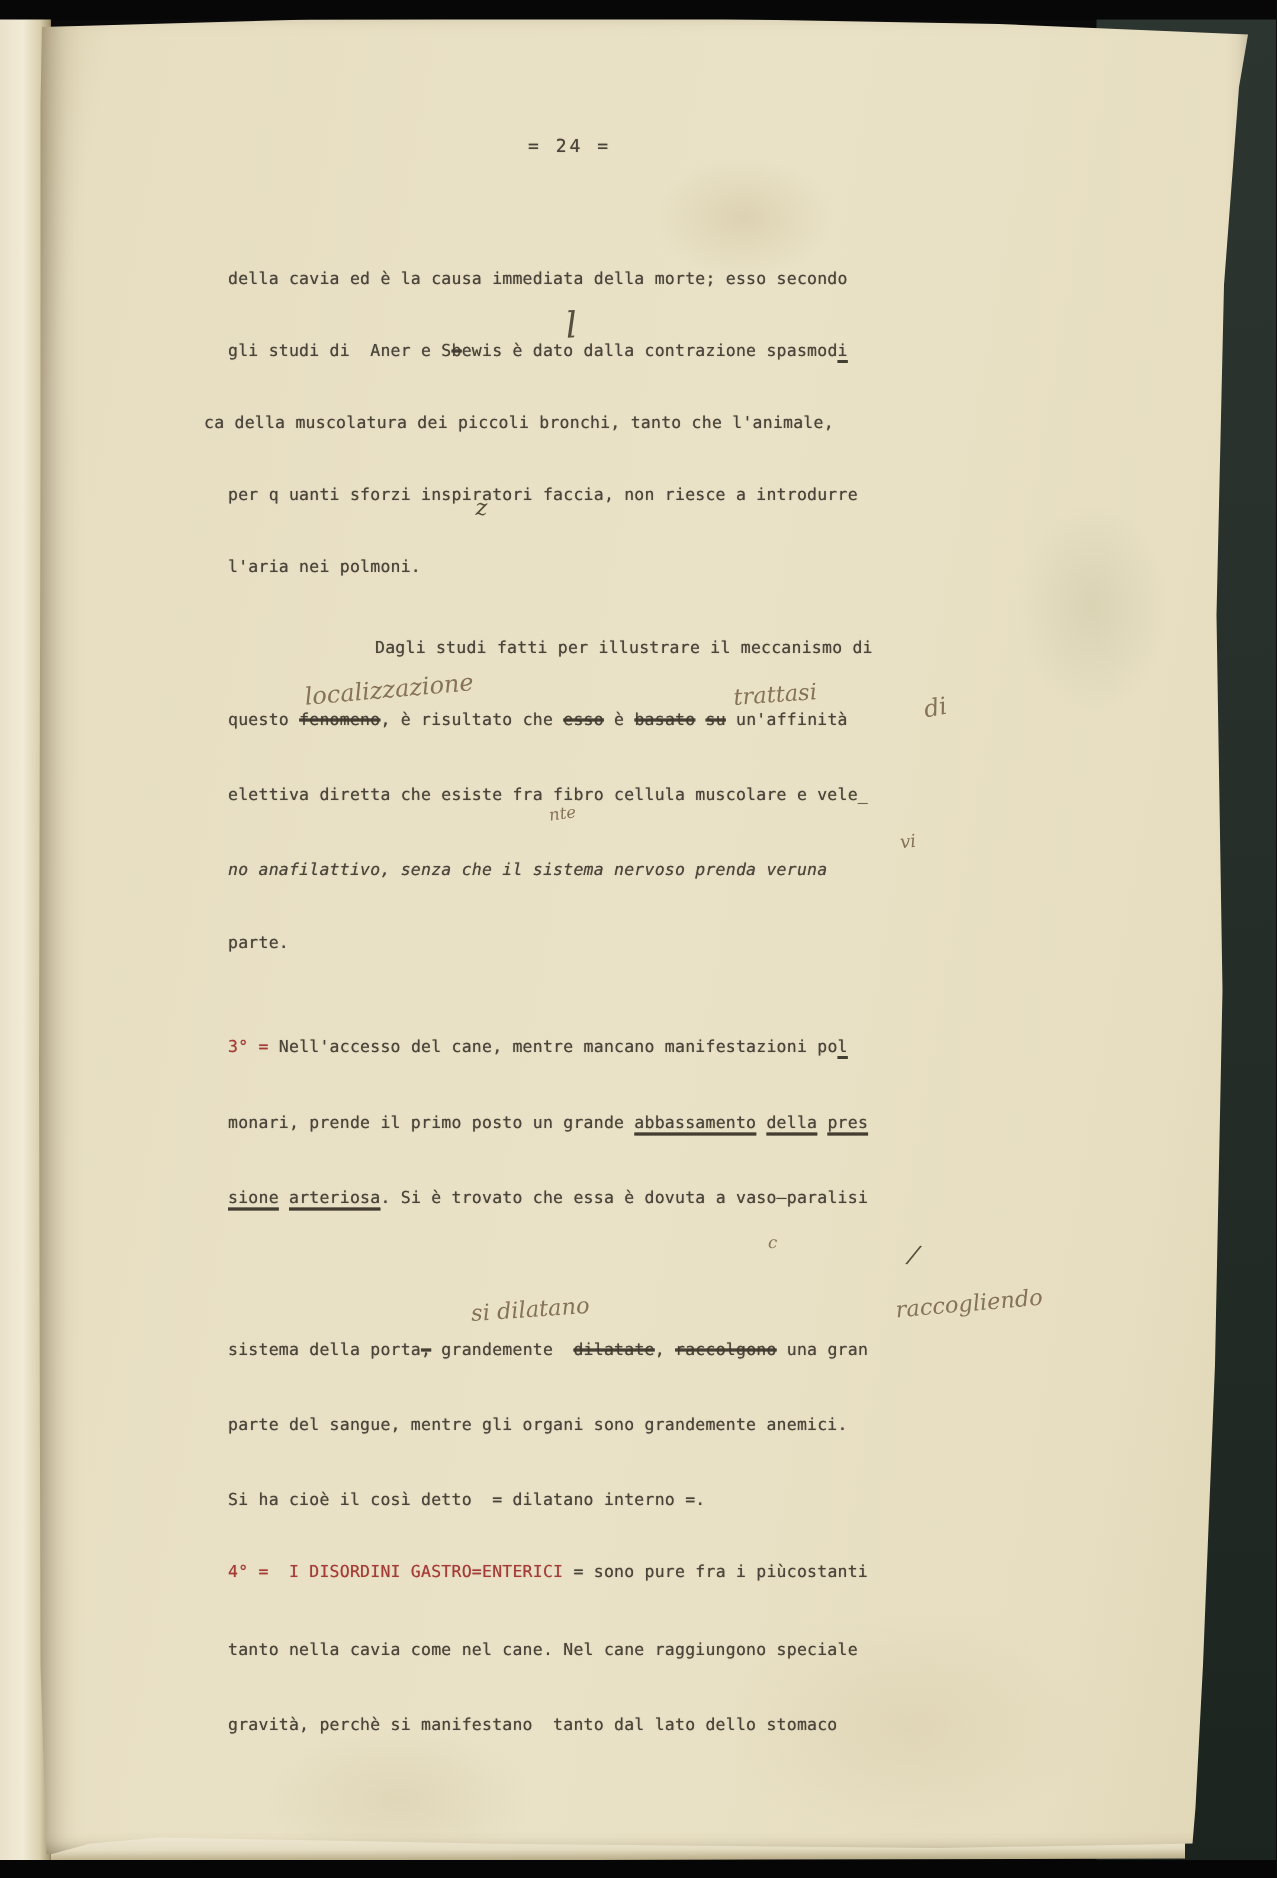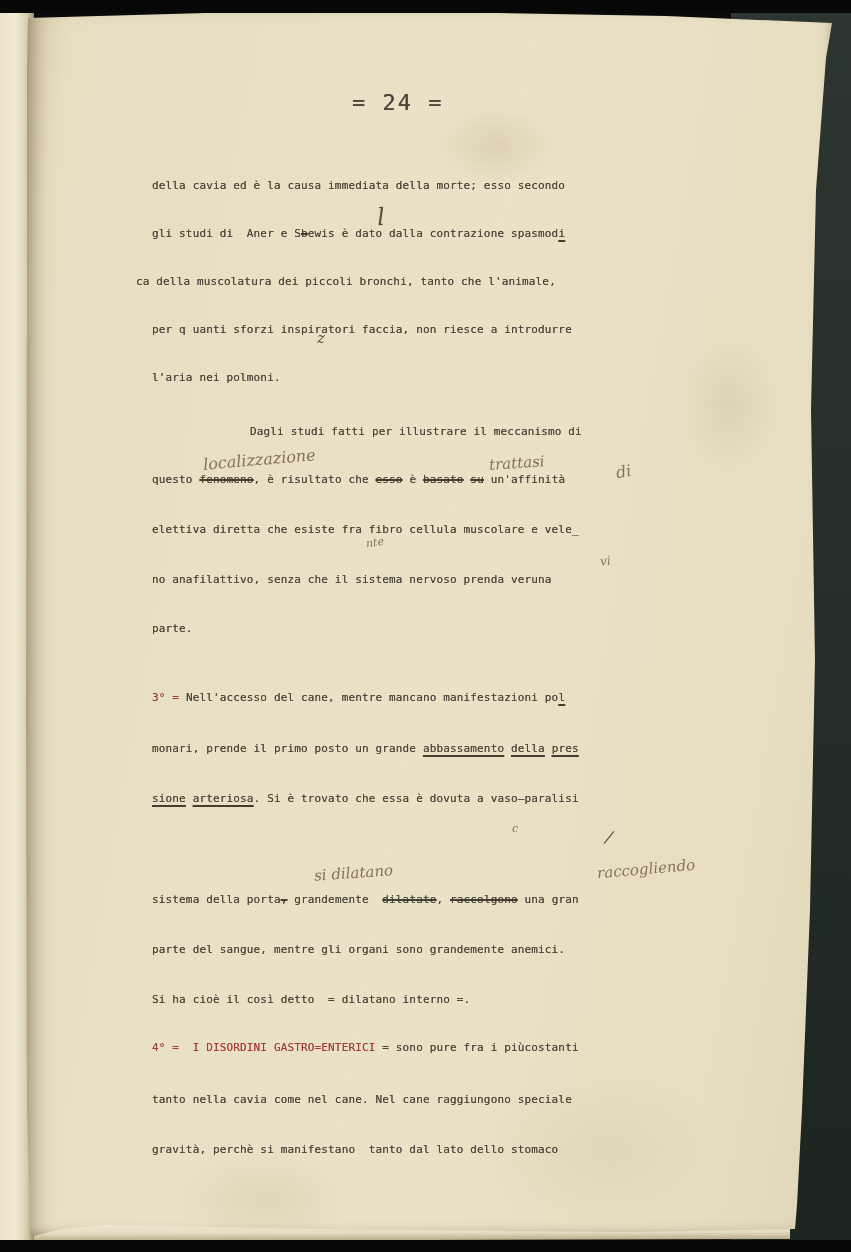--- a/index.html
+++ b/index.html
@@ -65,21 +65,21 @@
     text-decoration-color:rgba(62,56,46,0.85);
   }
   .tline .under{
     text-decoration:underline;
     text-decoration-thickness:1.6px;
     text-underline-offset:3px;
     text-decoration-color:rgba(62,56,46,0.9);
   }
   .page-number{
     position:absolute;left:352px;top:90px;
-    font-family:"DejaVu Sans Mono",monospace;font-size:22px;letter-spacing:2px;
+    font-family:"DejaVu Sans Mono",monospace;font-size:12px;letter-spacing:2px;
     color:var(--ink,#4a443a);text-shadow:0 0 0.6px rgba(60,50,40,0.65);
   }
   .annotation{
     position:absolute;
     font-family:"DejaVu Serif",serif;font-style:italic;
     color:var(--hand,#857257);white-space:pre;line-height:1;
   }
   .annotation.dark{color:#56503e;}
 </style>
 </head>
@@ -94,21 +94,21 @@
     <div class="page-number">= 24 =</div>
 
   <div class="tline" style="left: 152px; top: 176px;"><span>della cavia ed è la causa immediata della morte; esso secondo</span></div>
       <div class="tline" style="left: 152px; top: 224px;"><span>gli studi di  Aner e S</span><span class="strike">b</span><span>ewis è dato dalla contrazione spasmod</span><span class="under">i</span></div>
       <div class="tline" style="left: 136px; top: 272px;"><span>ca della muscolatura dei piccoli bronchi, tanto che l'animale,</span></div>
       <div class="tline" style="left: 152px; top: 320px;"><span>per q uanti sforzi inspiratori faccia, non riesce a introdurre</span></div>
       <div class="tline" style="left: 152px; top: 368px;"><span>l'aria nei polmoni.</span></div>
       <div class="tline" style="left: 152px; top: 470px;"><span>questo </span><span class="strike">fenomeno</span><span>, è risultato che </span><span class="strike">esso</span><span> è </span><span class="strike">basato</span><span> </span><span class="strike">su</span><span> un'affinità</span></div>
       <div class="tline" style="left: 250px; top: 422px;"><span>Dagli studi fatti per illustrare il meccanismo di</span></div>
       <div class="tline" style="left: 152px; top: 520px;"><span>elettiva diretta che esiste fra fibro cellula muscolare e vele_</span></div>
-      <div class="tline" style="left: 152px; top: 570px;"><span>no anafilattivo, senza che il sistema nervoso prenda veruna</span></div>
+      <div class="tline" style="left: 152px; top: 570px; font-style: italic;"><span>no anafilattivo, senza che il sistema nervoso prenda veruna</span></div>
       <div class="tline" style="left: 152px; top: 619px;"><span>parte.</span></div>
       <div class="tline" style="left: 152px; top: 688px;"><span class="red">3° = </span><span>Nell'accesso del cane, mentre mancano manifestazioni po</span><span class="under">l</span></div>
       <div class="tline" style="left: 152px; top: 739px; text-align: right;"><span>monari, prende il primo posto un grande </span><span class="under">abbassamento</span><span> </span><span class="under">della</span><span> </span><span class="under">pres</span></div>
       <div class="tline" style="left: 152px; top: 789px;"><span class="under">sione</span><span> </span><span class="under">arteriosa</span><span>. Si è trovato che essa è dovuta a vaso–paralisi</span></div>
       <div class="tline" style="left: 152px; top: 890px;"><span>sistema della porta</span><span class="strike">,</span><span> grandemente  </span><span class="strike">dilatate</span><span>, </span><span class="strike">raccolgono</span><span> una gran</span></div>
       <div class="tline" style="left: 152px; top: 940px;"><span>parte del sangue, mentre gli organi sono grandemente anemici.</span></div>
       <div class="tline" style="left: 152px; top: 990px;"><span>Si ha cioè il così detto  = dilatano interno =.</span></div>
       <div class="tline" style="left: 152px; top: 1038px;"><span class="red">4° =  I DISORDINI GASTRO=ENTERICI </span><span>= sono pure fra i piùcostanti</span></div>
       <div class="tline" style="left: 152px; top: 1090px;"><span>tanto nella cavia come nel cane. Nel cane raggiungono speciale</span></div>
       <div class="tline" style="left: 152px; top: 1140px;"><span>gravità, perchè si manifestano  tanto dal lato dello stomaco</span></div>

